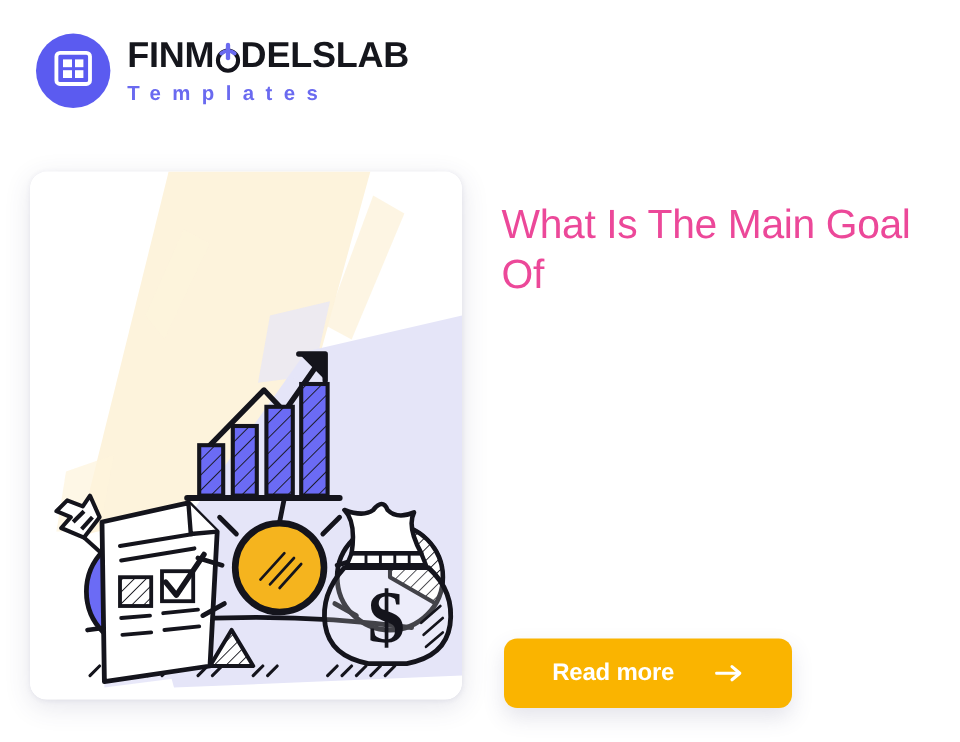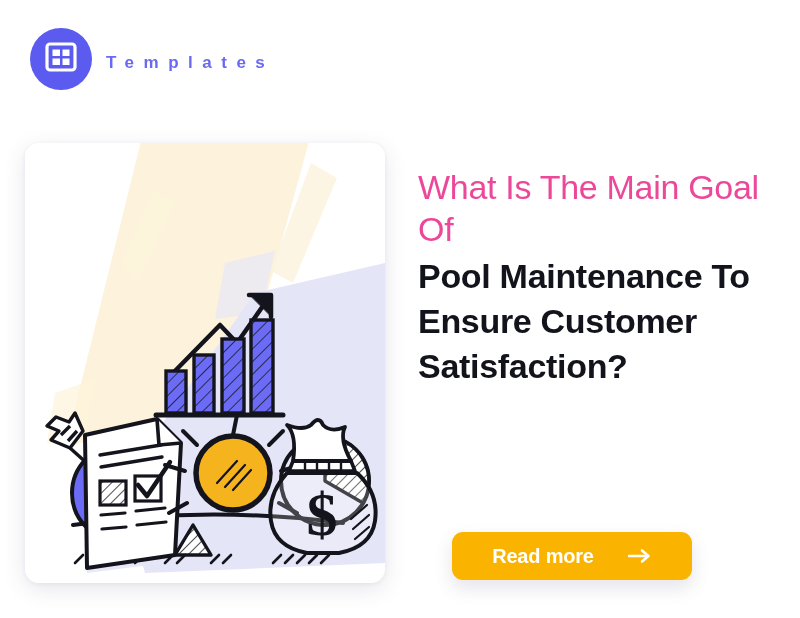--- a/index.html
+++ b/index.html
@@ -98,32 +98,31 @@
     color: #13141B;
     letter-spacing: -0.3px;
     margin: 4px 0 0 0;
   }
 
   .cta-button {
     position: absolute;
     left: 420px;
     top: 532px;
     width: 240px;
-    height: 48px;
+    height: 58px;
     background: #FAB400;
     border: none;
     border-radius: 11px;
     box-shadow: 0 8px 18px rgba(90, 90, 130, 0.16);
     display: flex;
     align-items: center;
     justify-content: center;
     gap: 34px;
     cursor: pointer;
     padding: 0;
-    margin-left: 32px;
   }
   .cta-label {
     color: #ffffff;
     font-size: 20px;
     font-weight: 700;
     letter-spacing: -0.2px;
   }
   .cta-arrow { display: flex; align-items: center; }
 </style>
 </head>
@@ -135,20 +134,31 @@
       <svg width="32" height="30" viewBox="0 0 32 30" aria-hidden="true">
         <rect x="2" y="2" width="28" height="26" rx="3" fill="none" stroke="#ffffff" stroke-width="3.2"></rect>
         <rect x="7.5" y="7.5" width="7.5" height="6.5" fill="#ffffff"></rect>
         <rect x="17.5" y="7.5" width="7" height="6.5" fill="#ffffff"></rect>
         <rect x="7.5" y="16.5" width="7.5" height="6.5" fill="#ffffff"></rect>
         <rect x="17.5" y="16.5" width="7" height="6.5" fill="#ffffff"></rect>
       </svg>
     </span>
   </div>
   <div class="brand-text">
+    <div class="brand-title">
+      <span>FINM</span>
+      <span class="o-mark">
+        <svg width="22" height="26" viewBox="0 0 22 26" aria-hidden="true">
+          <circle cx="11" cy="15.5" r="8.4" fill="none" stroke="#14141C" stroke-width="3.4"></circle>
+          <path d="M11 2.5 L11 13.5" stroke="#6A6AF0" stroke-width="3.6" stroke-linecap="round"></path>
+          <path d="M5.4 9.6 A8.4 8.4 0 0 1 16.6 9.6" fill="none" stroke="#6A6AF0" stroke-width="3.2" stroke-linecap="round"></path>
+        </svg>
+      </span>
+      <span>DELSLAB</span>
+    </div>
     <div class="brand-sub">Templates</div>
   </div>
 </div>
 
 <div class="illustration-card">
   <svg viewBox="0 0 360 440">
     <defs>
       <pattern id="hatchPurple" width="9" height="9" patternTransform="rotate(45)" patternUnits="userSpaceOnUse">
         <rect width="9" height="9" fill="#6B6BF5"></rect>
         <line x1="0" y1="0" x2="0" y2="9" stroke="#1a1a24" stroke-width="1.6"></line>
@@ -283,21 +293,20 @@
           <line x1="328" y1="386" x2="344" y2="372"></line>
           <line x1="330" y1="396" x2="344" y2="384"></line>
         </g>
       </g>
     </g>
   </svg>
 </div>
 
 <div class="content">
   <h2 class="headline-accent">What Is The Main Goal Of</h2>
-  <h1 class="headline-main">Pool Maintenance To Ensure Customer Satisfaction?</h1>
 </div>
 
 <button class="cta-button">
   <span class="cta-label">Read more</span>
   <span class="cta-arrow">
     <svg width="24" height="16" viewBox="0 0 24 16" aria-hidden="true">
       <line x1="1" y1="8" x2="19" y2="8" stroke="#ffffff" stroke-width="2.6" stroke-linecap="round"></line>
       <path d="M14 2.5 L20.5 8 L14 13.5" fill="none" stroke="#ffffff" stroke-width="2.6" stroke-linecap="round" stroke-linejoin="round"></path>
     </svg>
   </span>

